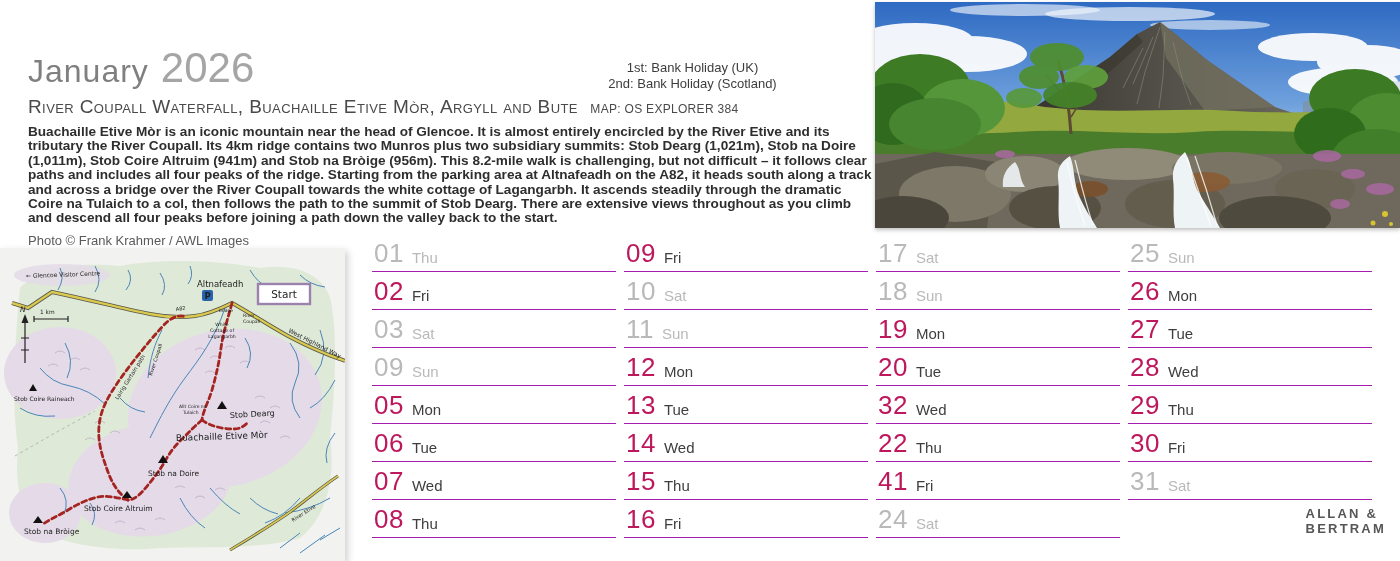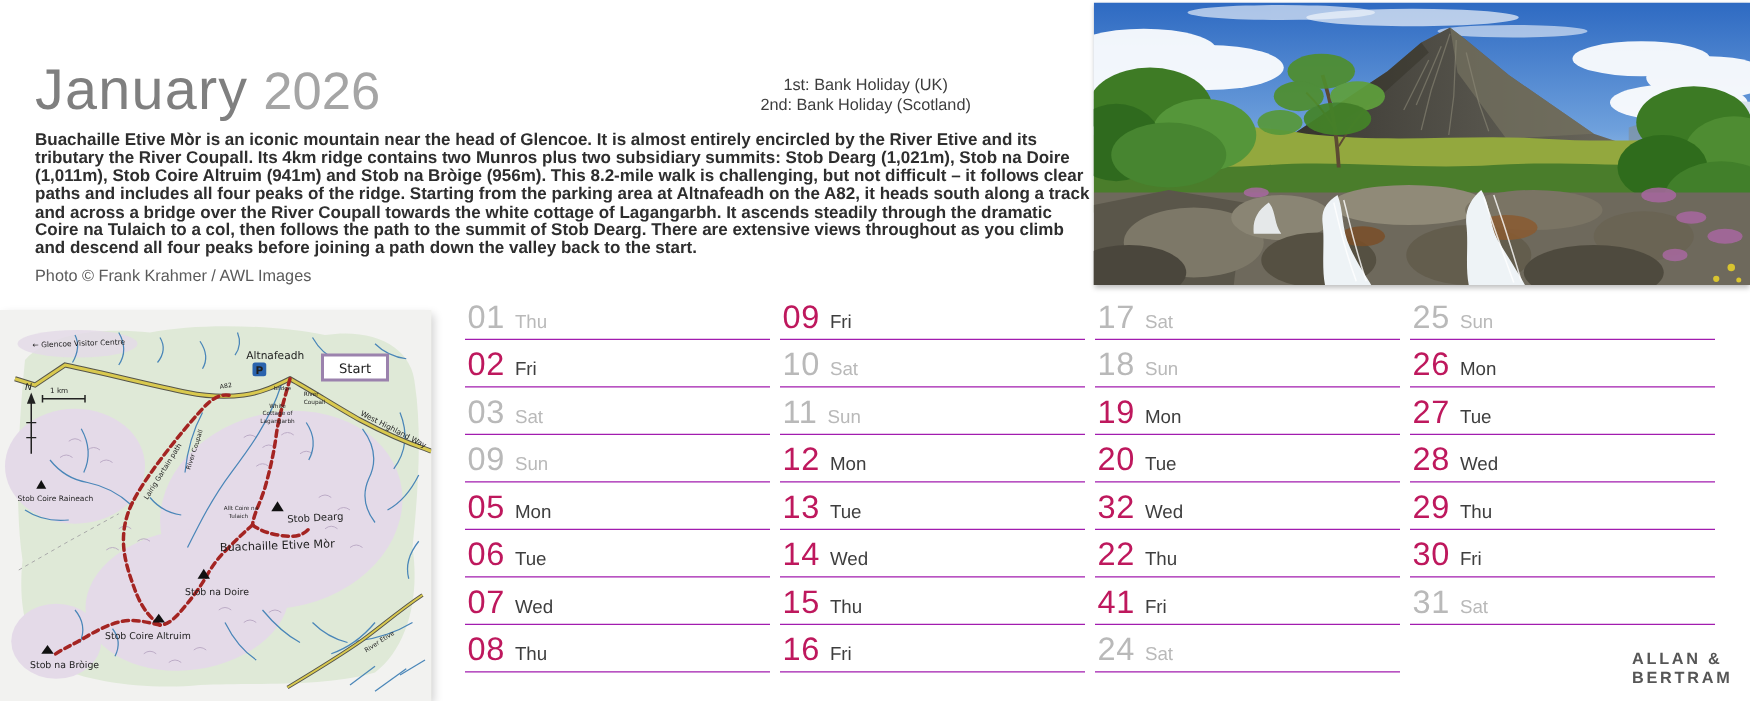--- a/index.html
+++ b/index.html
@@ -3,21 +3,21 @@
 <meta charset="utf-8">
 <style>
   html,body{margin:0;padding:0;}
   body{width:1400px;height:561px;background:#ffffff;overflow:hidden;
        font-family:"Liberation Sans","DejaVu Sans",sans-serif;}
   .page{position:relative;width:1400px;height:561px;background:#ffffff;}
 
   
   .header{position:absolute;left:28px;top:44px;width:845px;}
   .title-line{white-space:nowrap;}
-  .month{font-size:46px;font-weight:300;color:#7f7f7f;letter-spacing:1px;}
+  .month{font-size:32px;font-weight:300;color:#7f7f7f;letter-spacing:1px;}
   .year{font-size:42px;font-weight:400;color:#a5a5a5;margin-left:12px;}
   .subtitle-line{margin-top:4px;white-space:nowrap;}
   .loc-title{font-variant:small-caps;font-size:19px;color:#4a4a4a;letter-spacing:.4px;}
   .map-ref{font-size:12px;color:#4a4a4a;margin-left:8px;letter-spacing:.3px;}
   .desc{margin:7px 0 0 0;font-size:13.6px;line-height:14.4px;color:#2e2e2e;text-align:left;font-weight:bold;}
   .credit{margin:7px 0 0 0;font-size:13px;color:#5a5a5a;}
 
   
   .holidays{position:absolute;left:520px;top:60px;width:345px;text-align:center;
             font-size:13px;line-height:16px;color:#3d3d3d;}
@@ -37,31 +37,35 @@
   .calendar{position:absolute;left:372px;top:234px;width:1000px;
             display:grid;grid-template-columns:repeat(4,1fr);
             grid-template-rows:repeat(8,38px);grid-auto-flow:column;column-gap:8px;}
   .day-cell{display:flex;align-items:flex-end;box-sizing:border-box;
             border-bottom:1px solid #a21caf;padding:0 0 5px 2px;}
   .day-cell .num{font-size:26px;font-weight:300;color:#be185d;letter-spacing:.5px;line-height:1;}
   .day-cell .dow{font-size:15px;color:#3e3e3e;margin-left:8px;line-height:1;margin-bottom:1px;}
   .day-cell.muted .num,.day-cell.muted .dow{color:#b9b9b9;}
 
   
-  .brand{position:absolute;right:14px;top:520px;text-align:left;
+  .brand{position:absolute;right:14px;top:507px;text-align:left;
          font-size:13px;font-weight:700;letter-spacing:2.2px;line-height:14.5px;color:#565656;}
 </style>
 </head>
 <body>
 
 <div class="page">
 
   <div class="header">
     <div class="title-line">
       <span class="month">January</span><span class="year">2026</span>
+    </div>
+    <div class="subtitle-line">
+      <span class="loc-title">River Coupall Waterfall, Buachaille Etive Mòr, Argyll and Bute</span>
+      <span class="map-ref">MAP: OS EXPLORER 384</span>
     </div>
     <p class="desc">Buachaille Etive Mòr is an iconic mountain near the head of Glencoe. It is almost entirely encircled by the River Etive and its tributary the River Coupall. Its 4km ridge contains two Munros plus two subsidiary summits: Stob Dearg (1,021m), Stob na Doire (1,011m), Stob Coire Altruim (941m) and Stob na Bròige (956m). This 8.2-mile walk is challenging, but not difficult – it follows clear paths and includes all four peaks of the ridge. Starting from the parking area at Altnafeadh on the A82, it heads south along a track and across a bridge over the River Coupall towards the white cottage of Lagangarbh. It ascends steadily through the dramatic Coire na Tulaich to a col, then follows the path to the summit of Stob Dearg. There are extensive views throughout as you climb and descend all four peaks before joining a path down the valley back to the start.</p>
     <p class="credit">Photo © Frank Krahmer / AWL Images</p>
   </div>
 
   <div class="holidays">
     <div>1st: Bank Holiday (UK)</div>
     <div>2nd: Bank Holiday (Scotland)</div>
   </div>
 

